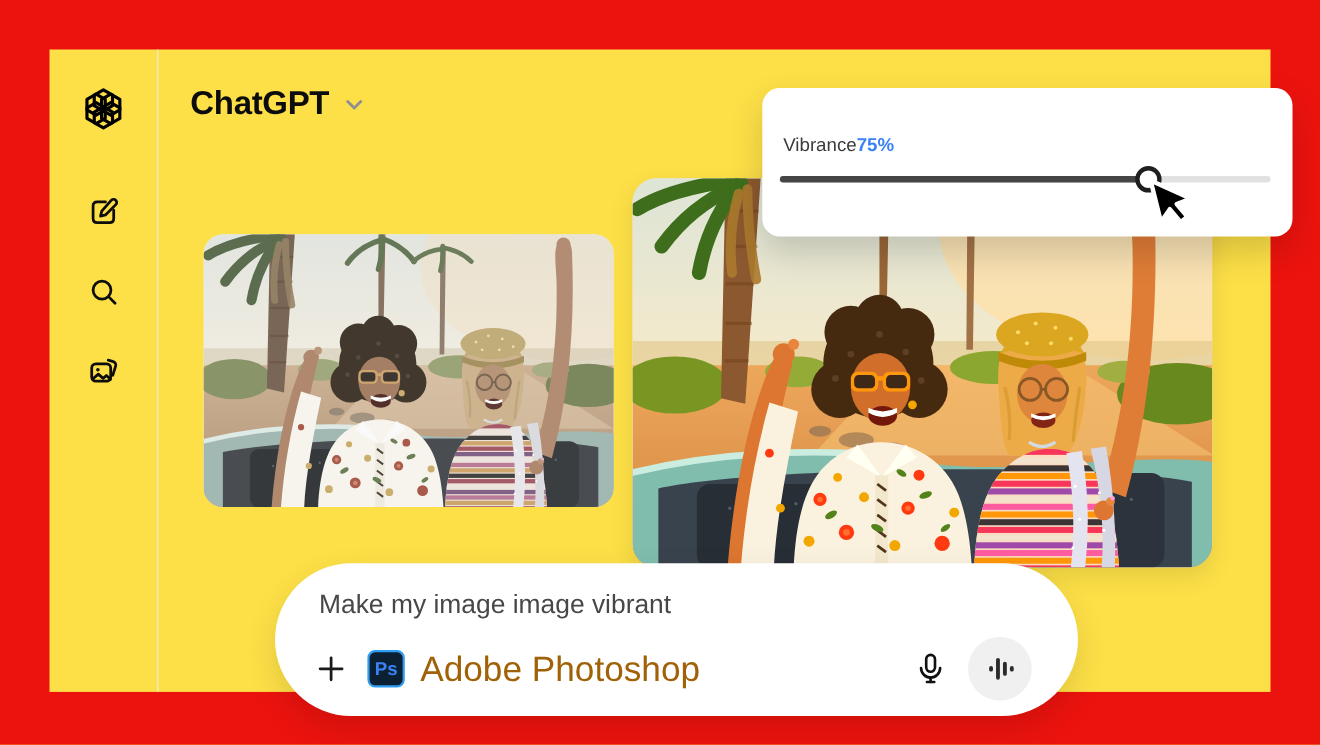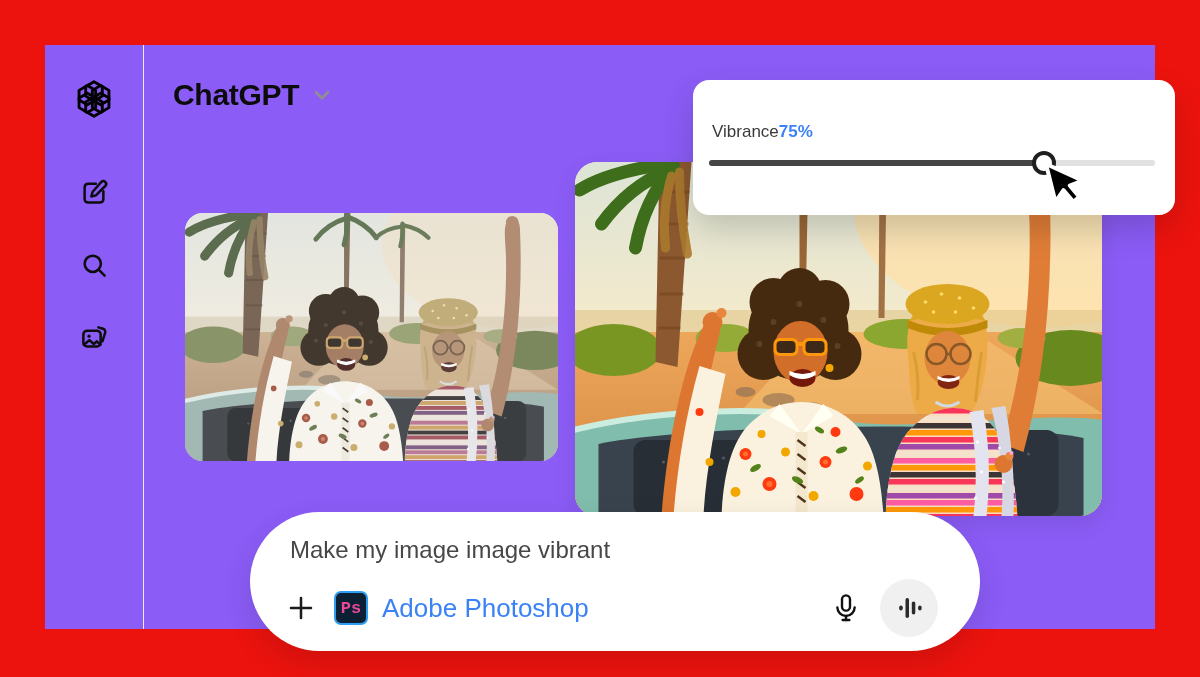--- a/index.html
+++ b/index.html
@@ -5,21 +5,21 @@
   html,body{margin:0;padding:0;}
   body{
     width:1200px;height:677px;overflow:hidden;
     font-family:"Liberation Sans", sans-serif;
     background:#EC130E;position:relative;
   }
   .frame{position:absolute;inset:0;}
   
   .page{
     position:absolute;left:45px;top:45px;width:1110px;height:584px;
-    background:#8b5cf6;
+    background:#fde047;
     text-decoration:underline;
   }
   
   .sidebar{
     position:absolute;left:0;top:0;bottom:0;width:98px;
     border-right:1px solid #ececec;
     display:flex;flex-direction:column;align-items:center;
   }
   .logo{margin-top:31px;width:46px;height:46px;}
   .sb-btn{
@@ -77,24 +77,24 @@
     position:absolute;left:40px;top:24px;font-size:24px;color:#474747;
   }
   .composer-row{
     position:absolute;left:36px;right:42px;bottom:14px;height:58px;
     display:flex;align-items:center;gap:18px;
   }
   .icon-btn{background:none;border:0;padding:0;cursor:pointer;display:grid;place-items:center;}
   .tool-chip{display:flex;align-items:center;gap:14px;background:none;border:0;padding:0;cursor:pointer;}
   .ps-badge{
     width:30px;height:30px;border-radius:7px;background:#0b2033;
-    border:2px solid #2f9ef2;color:#ec4899;font-weight:700;font-size:17px;
-    display:grid;place-items:center;line-height:1;font-family:Liberation Mono, monospace;
-  }
-  .tool-name{font-size:26px;color:#3b82f6;}
+    border:2px solid #2f9ef2;color:#3b82f6;font-weight:700;font-size:17px;
+    display:grid;place-items:center;line-height:1;
+  }
+  .tool-name{font-size:32px;color:#a16207;}
   .spacer{flex:1;}
   .voice-btn{
     width:58px;height:58px;border-radius:50%;background:#f0f0f1;border:0;cursor:pointer;
     display:grid;place-items:center;
   }
   .hidden-defs{position:absolute;width:0;height:0;overflow:hidden;}
 </style>
 </head>
 <body>
 

